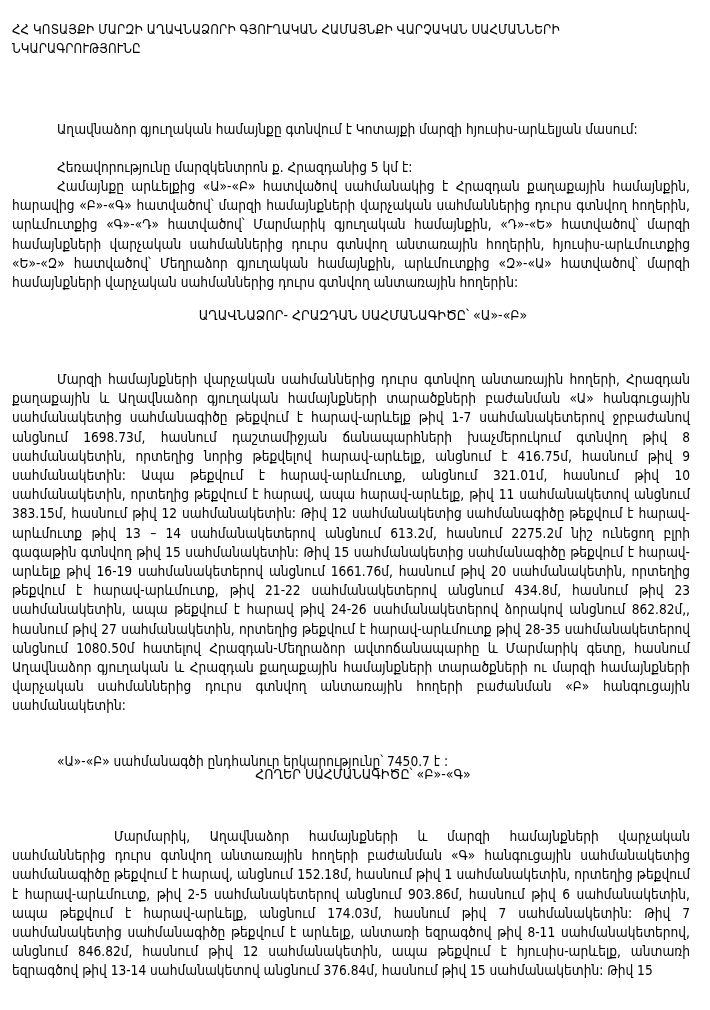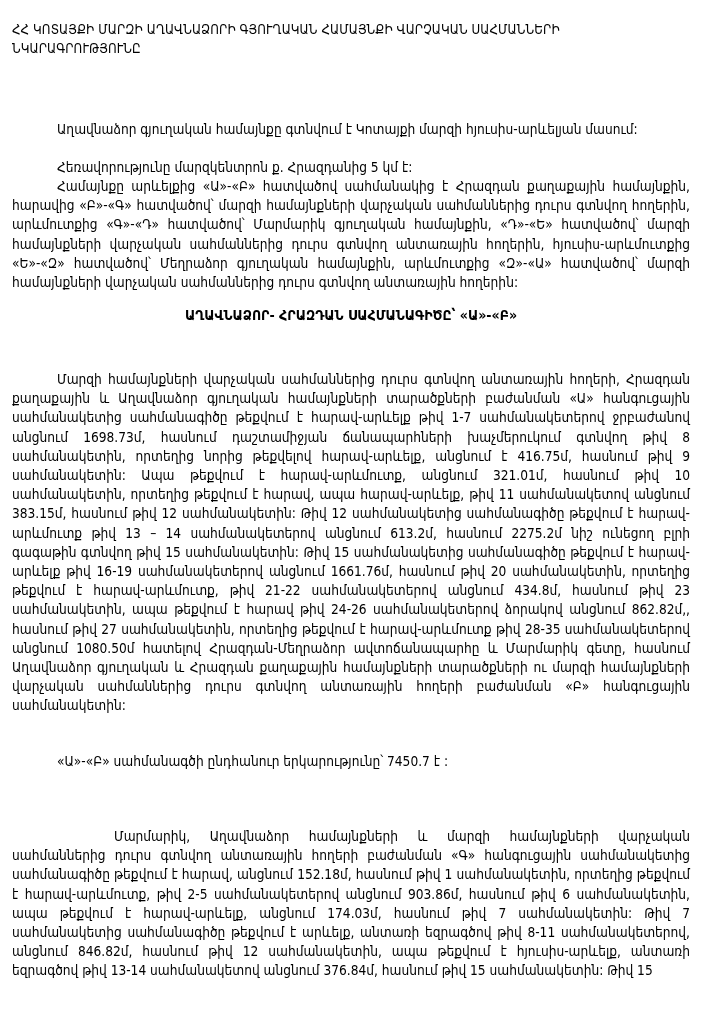--- a/index.html
+++ b/index.html
@@ -17,24 +17,23 @@
   .para {
     position: absolute; left: 0; width: 678px;
     font-size: 13.6px; line-height: 19.2px;
     text-align: justify; text-align-last: left;
     font-stretch: condensed;
     transform-origin: left top;
   }
   .indent { text-indent: 45px; margin-top: 24px; }
   .indent-wide { text-indent: 102px; }
   .heading {
-    position: absolute; left: 0; width: 678px;
+    position: absolute; left: 12px; width: 678px;
     text-align: center; font-size: 14px; line-height: 19px;
     font-stretch: condensed;
-    font-weight: bold;
   }
   .line { display: block; }
 </style>
 </head>
 <body>
 
 <div class="page">
 
   <div class="doc-title">ՀՀ ԿՈՏԱՅՔԻ ՄԱՐԶԻ ԱՂԱՎՆԱՁՈՐԻ ԳՅՈՒՂԱԿԱՆ ՀԱՄԱՅՆՔԻ ՎԱՐՉԱԿԱՆ ՍԱՀՄԱՆՆԵՐԻ ՆԿԱՐԱԳՐՈՒԹՅՈՒՆԸ</div>
 
@@ -44,17 +43,18 @@
 
   <div class="para indent" style="top:153px;">Համայնքը արևելքից «Ա»-«Բ» հատվածով սահմանակից է Հրազդան քաղաքային համայնքին, հարավից «Բ»-«Գ» հատվածով՝ մարզի համայնքների վարչական սահմաններից դուրս գտնվող հողերին, արևմուտքից «Գ»-«Դ» հատվածով՝ Մարմարիկ գյուղական համայնքին, «Դ»-«Ե» հատվածով՝ մարզի համայնքների վարչական սահմաններից դուրս գտնվող անտառային հողերին, հյուսիս-արևմուտքից «Ե»-«Զ» հատվածով՝ Մեղրաձոր գյուղական համայնքին, արևմուտքից «Զ»-«Ա» հատվածով՝ մարզի համայնքների վարչական սահմաններից դուրս գտնվող անտառային հողերին:</div>
 
   <div class="heading" style="top:306px;">ԱՂԱՎՆԱՁՈՐ- ՀՐԱԶԴԱՆ ՍԱՀՄԱՆԱԳԻԾԸ՝ «Ա»-«Բ»</div>
 
   <div class="para indent" style="top:346px;">Մարզի համայնքների վարչական սահմաններից դուրս գտնվող անտառային հողերի, Հրազդան քաղաքային և Աղավնաձոր գյուղական համայնքների տարածքների բաժանման «Ա» հանգուցային սահմանակետից սահմանագիծը թեքվում է հարավ-արևելք թիվ 1-7 սահմանակետերով ջրբաժանով անցնում 1698.73մ, հասնում դաշտամիջյան ճանապարհների խաչմերուկում գտնվող թիվ 8 սահմանակետին, որտեղից նորից թեքվելով հարավ-արևելք, անցնում է 416.75մ, հասնում թիվ 9 սահմանակետին: Ապա թեքվում է հարավ-արևմուտք, անցնում 321.01մ, հասնում թիվ 10 սահմանակետին, որտեղից թեքվում է հարավ, ապա հարավ-արևելք, թիվ 11 սահմանակետով անցնում 383.15մ, հասնում թիվ 12 սահմանակետին: Թիվ 12 սահմանակետից սահմանագիծը թեքվում է հարավ-արևմուտք թիվ 13 – 14 սահմանակետերով անցնում 613.2մ, հասնում 2275.2մ նիշ ունեցող բլրի գագաթին գտնվող թիվ 15 սահմանակետին: Թիվ 15 սահմանակետից սահմանագիծը թեքվում է հարավ-արևելք թիվ 16-19 սահմանակետերով անցնում 1661.76մ, հասնում թիվ 20 սահմանակետին, որտեղից թեքվում է հարավ-արևմուտք, թիվ 21-22 սահմանակետերով անցնում 434.8մ, հասնում թիվ 23 սահմանակետին, ապա թեքվում է հարավ թիվ 24-26 սահմանակետերով ձորակով անցնում 862.82մ,, հասնում թիվ 27 սահմանակետին, որտեղից թեքվում է հարավ-արևմուտք թիվ 28-35 սահմանակետերով անցնում 1080.50մ հատելով Հրազդան-Մեղրաձոր ավտոճանապարհը և Մարմարիկ գետը, հասնում Աղավնաձոր գյուղական և Հրազդան քաղաքային համայնքների տարածքների ու մարզի համայնքների վարչական սահմաններից դուրս գտնվող անտառային հողերի բաժանման «Բ» հանգուցային սահմանակետին:</div>
 
   <div class="para indent" style="top:728px;">«Ա»-«Բ» սահմանագծի ընդհանուր երկարությունը՝ 7450.7 է :</div>
 
   <div class="heading" style="top:765px;">
+    <span class="line">ՀՈՂԵՐ ՍԱՀՄԱՆԱԳԻԾԸ՝ «Բ»-«Գ»</span>
   </div>
 
   <div class="para indent-wide" style="top:827px;">Մարմարիկ, Աղավնաձոր համայնքների և մարզի համայնքների վարչական սահմաններից դուրս գտնվող անտառային հողերի բաժանման «Գ» հանգուցային սահմանակետից սահմանագիծը թեքվում է հարավ, անցնում 152.18մ, հասնում թիվ 1 սահմանակետին, որտեղից թեքվում է հարավ-արևմուտք, թիվ 2-5 սահմանակետերով անցնում 903.86մ, հասնում թիվ 6 սահմանակետին, ապա թեքվում է հարավ-արևելք, անցնում 174.03մ, հասնում թիվ 7 սահմանակետին: Թիվ 7 սահմանակետից սահմանագիծը թեքվում է արևելք, անտառի եզրագծով թիվ 8-11 սահմանակետերով, անցնում 846.82մ, հասնում թիվ 12 սահմանակետին, ապա թեքվում է հյուսիս-արևելք, անտառի եզրագծով թիվ 13-14 սահմանակետով անցնում 376.84մ, հասնում թիվ 15 սահմանակետին: Թիվ 15</div>
 
 </div>
 
 </body></html>

